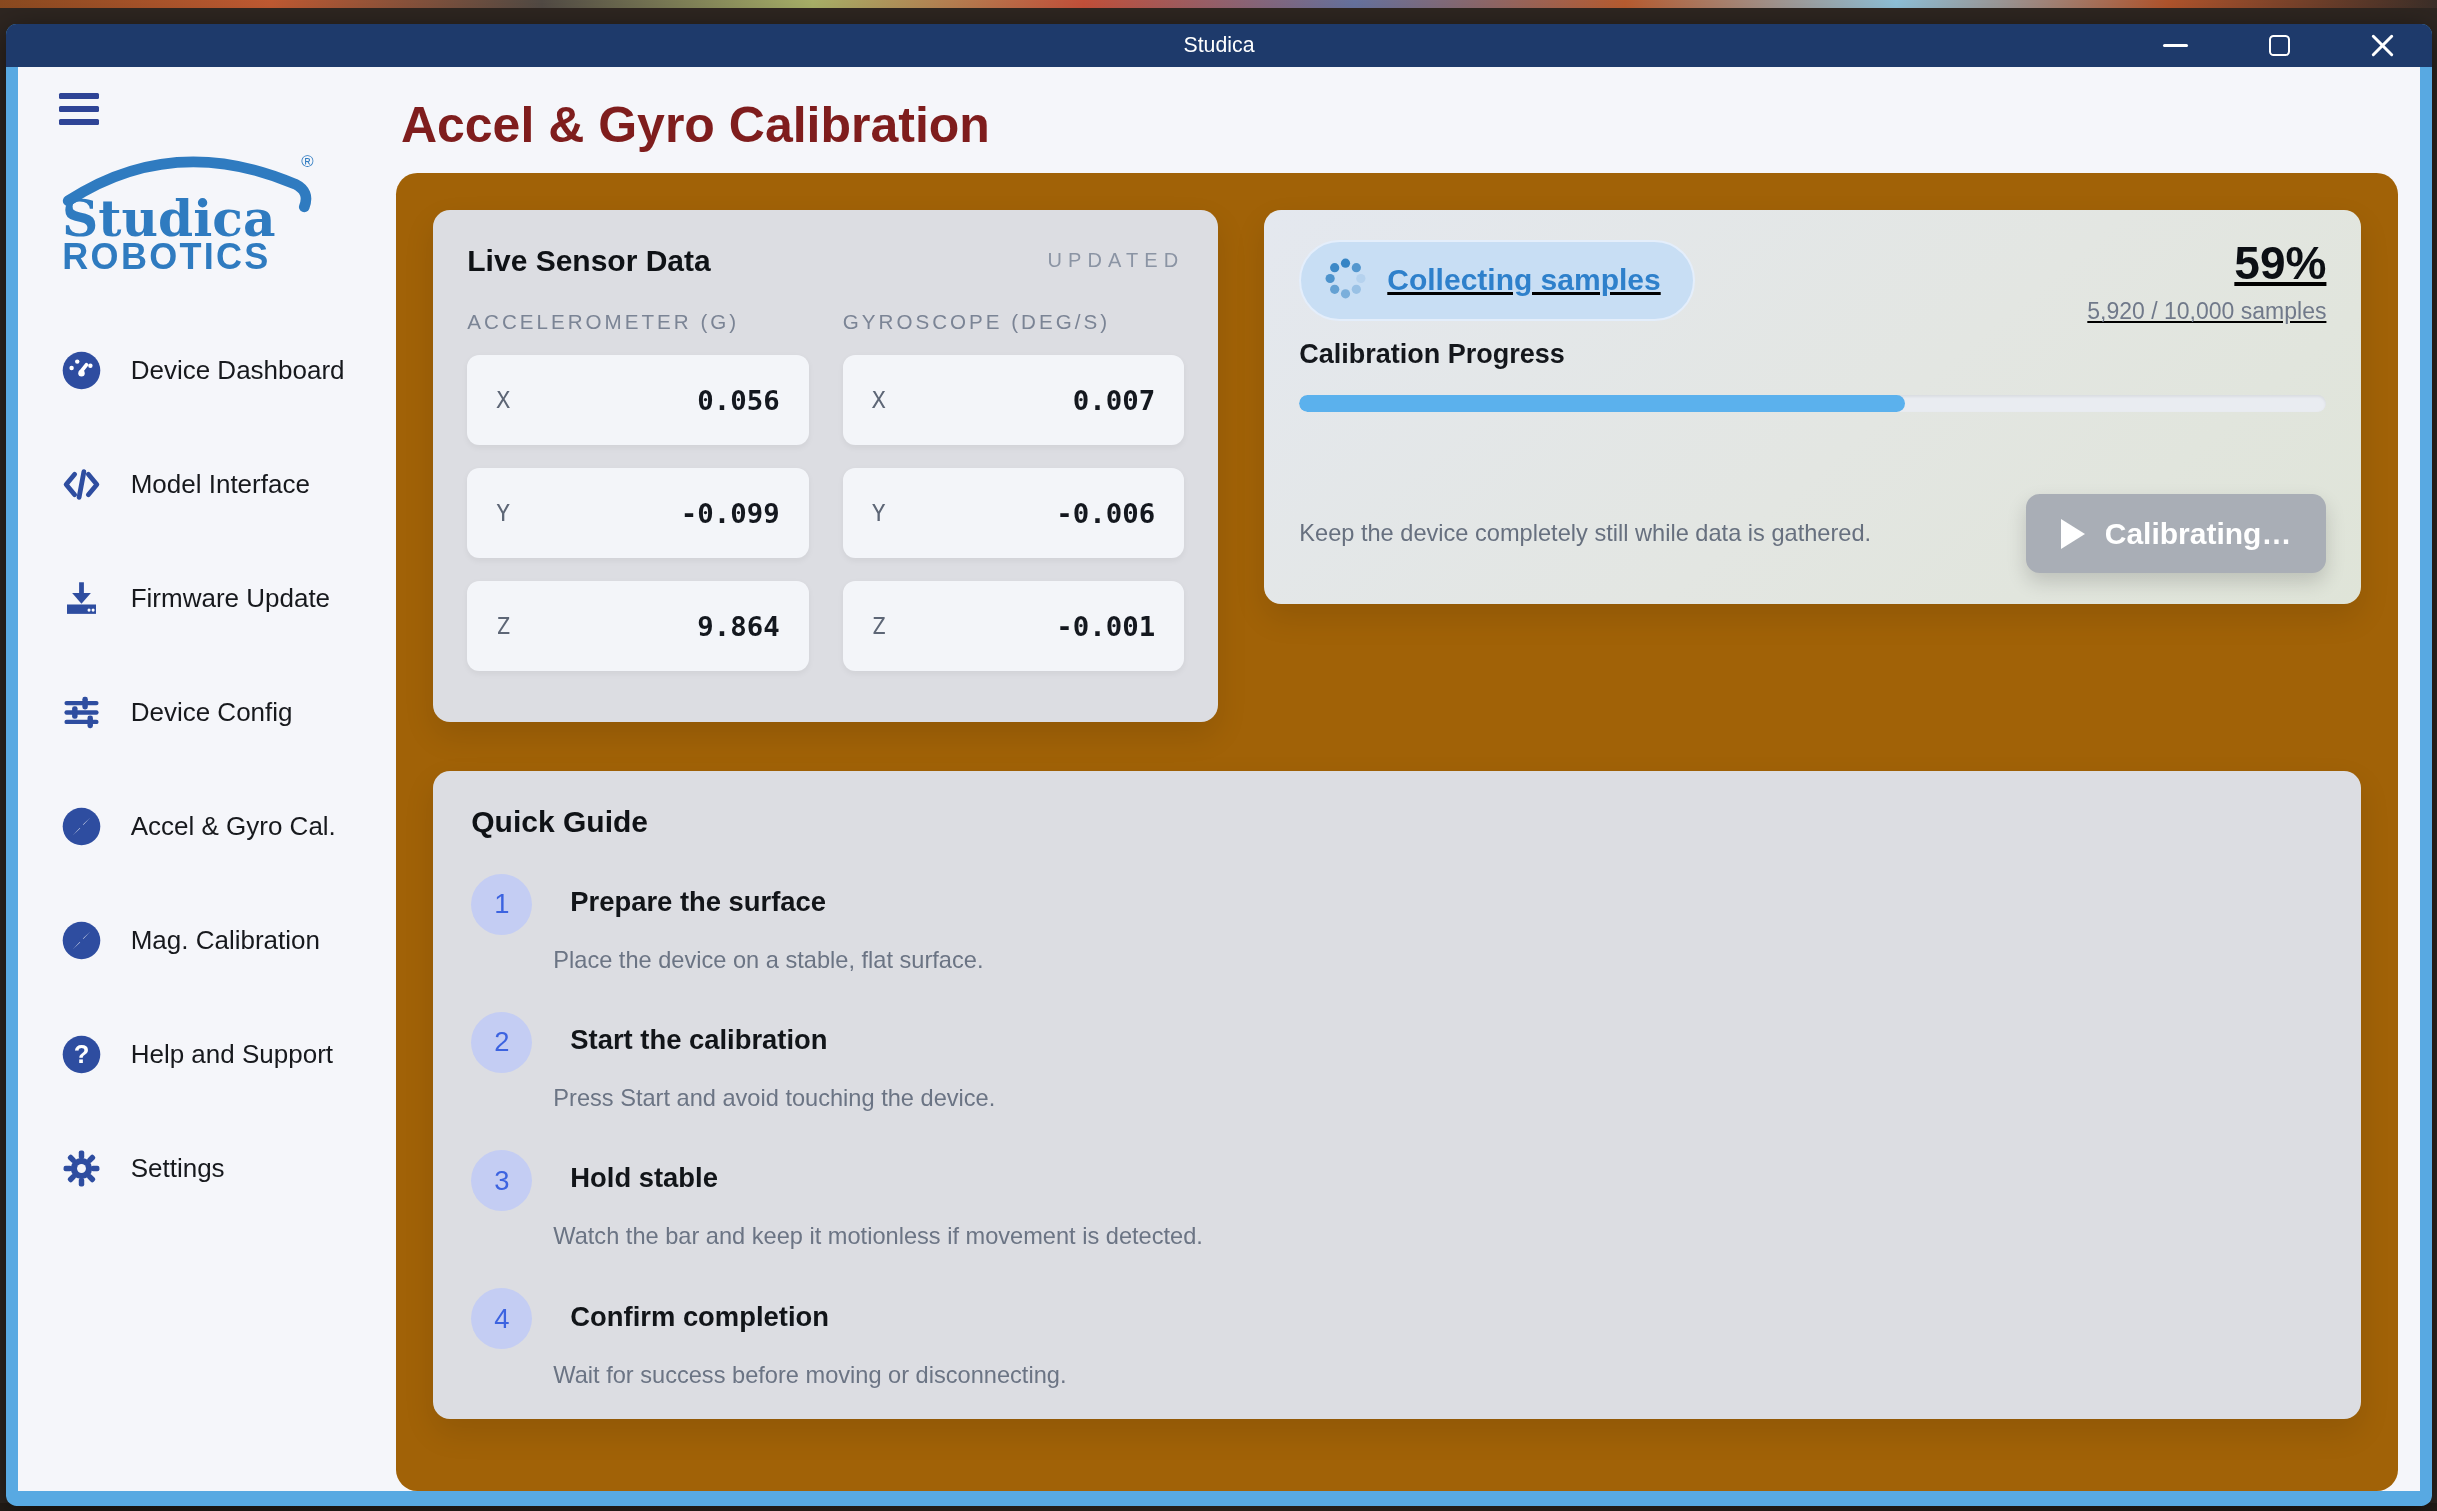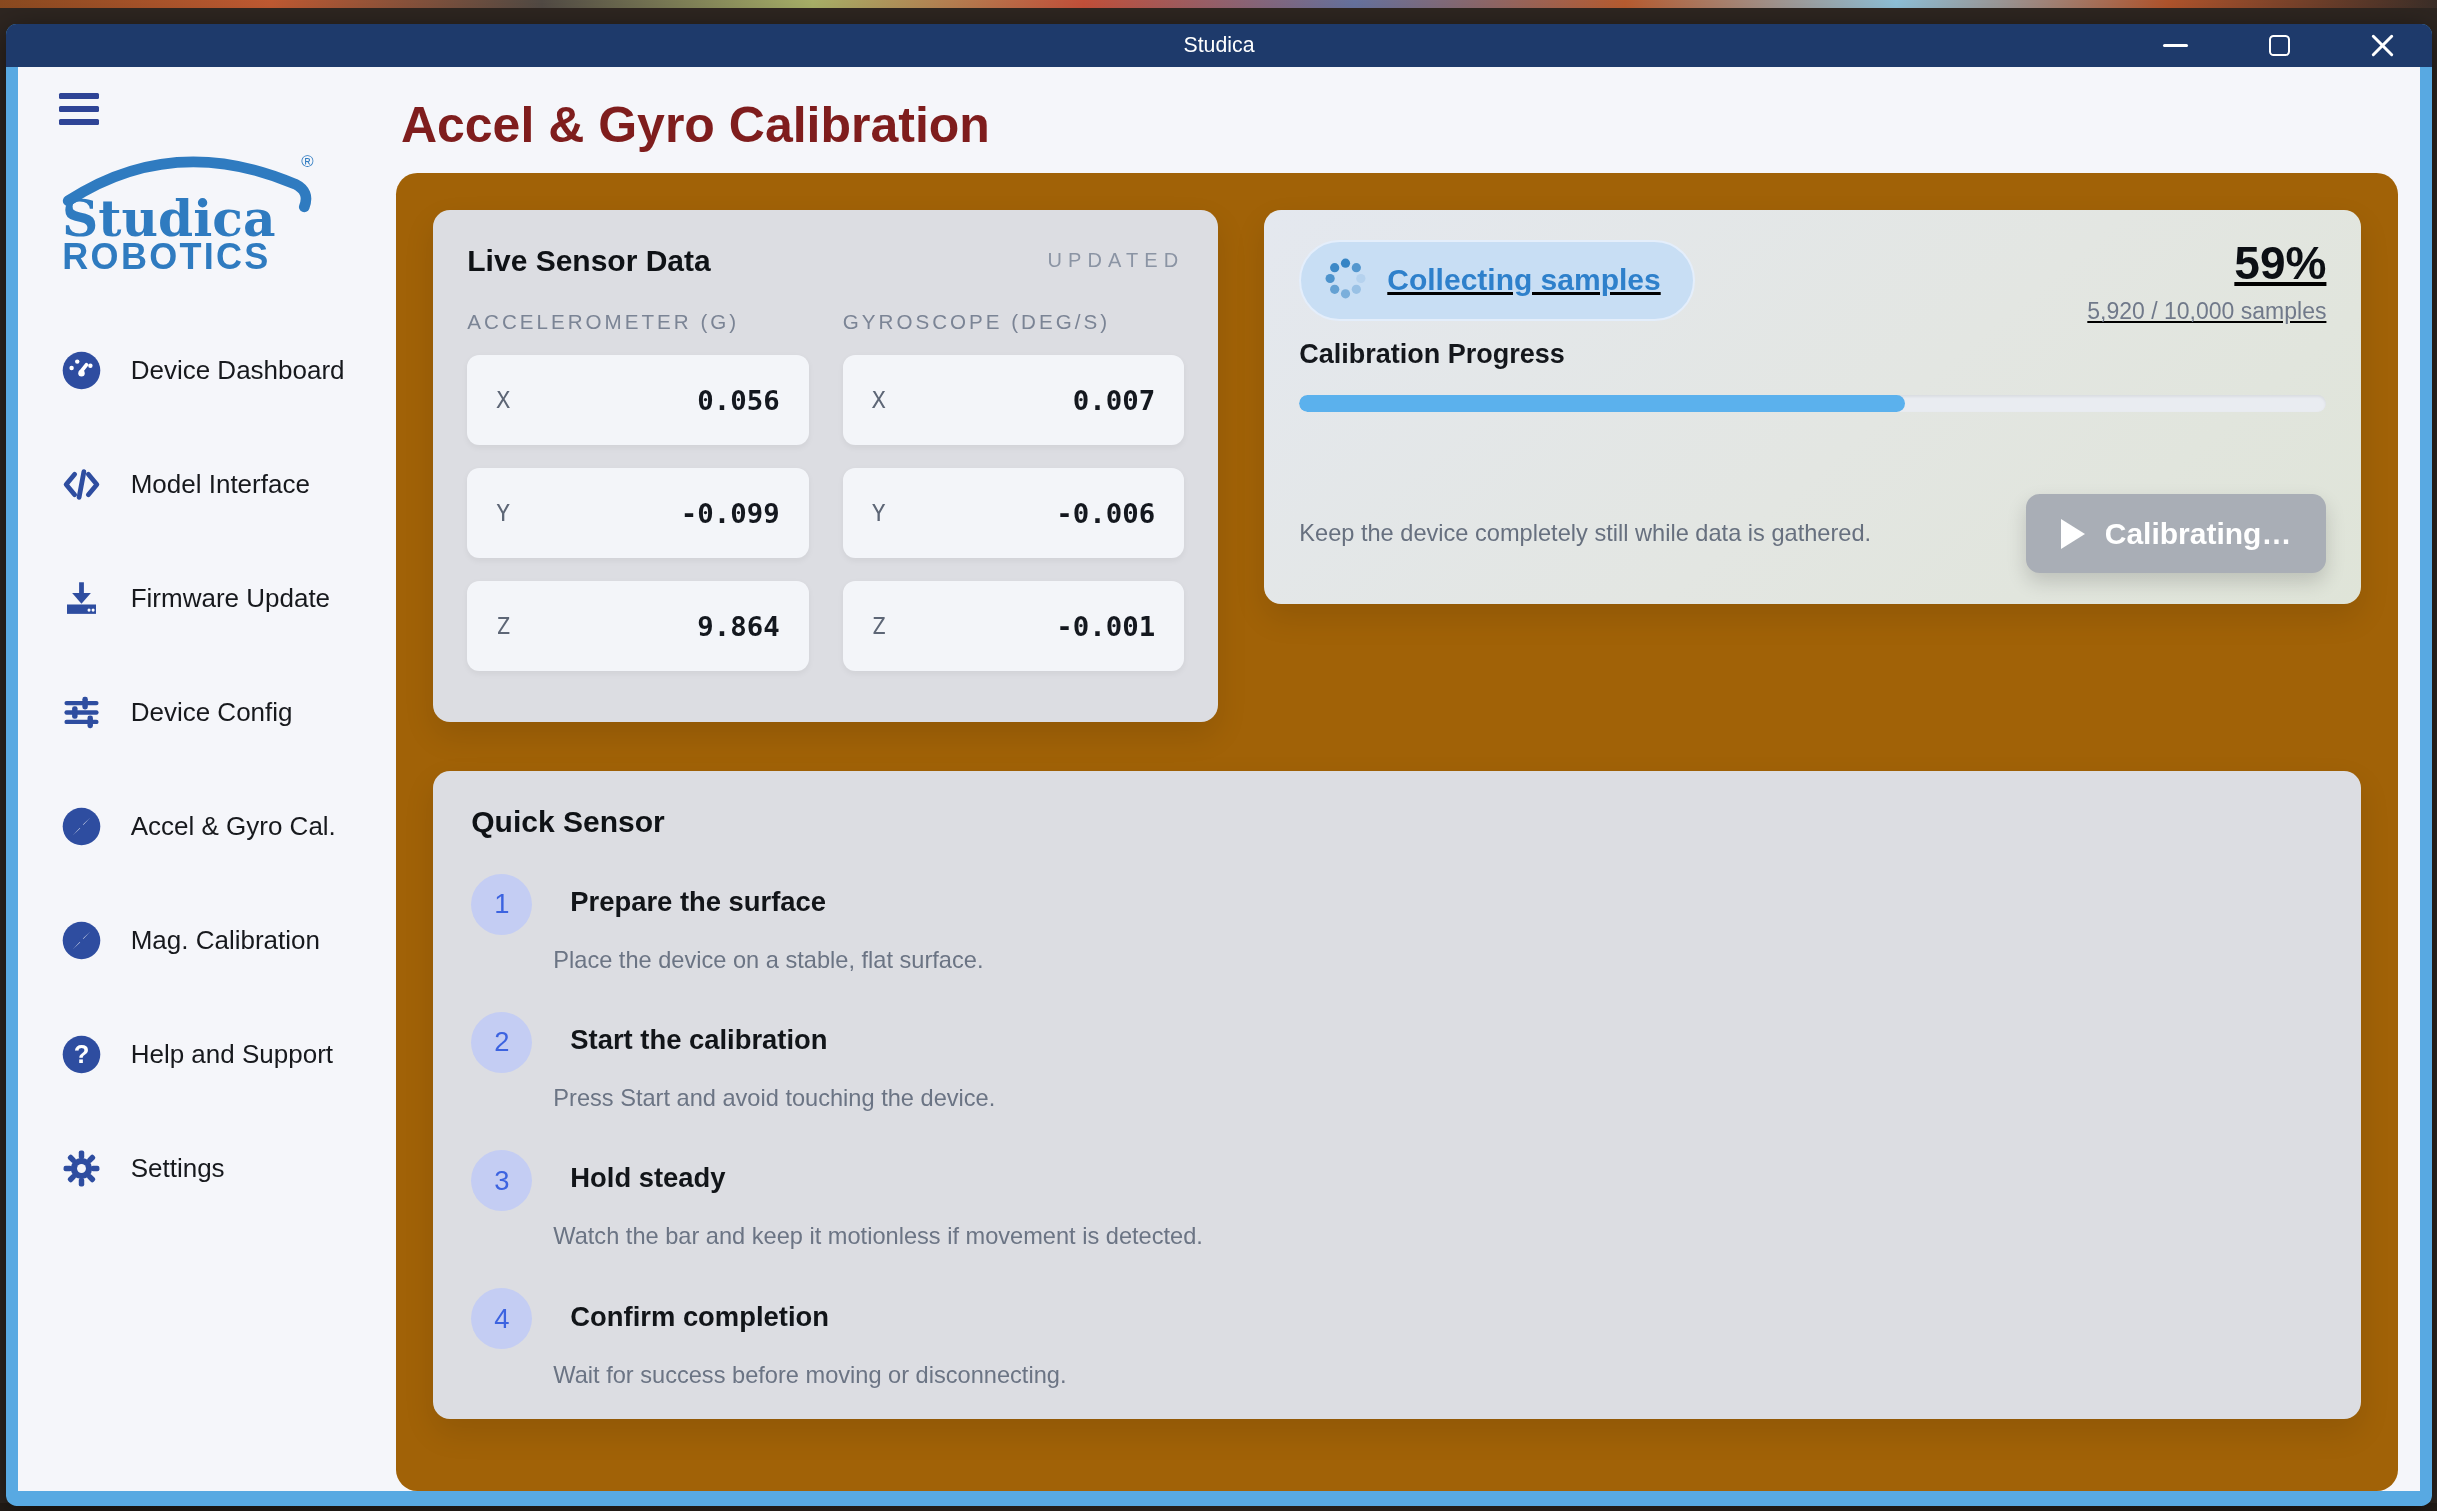--- a/index.html
+++ b/index.html
@@ -405,42 +405,42 @@
               <button class="calibrating-btn">
                 <span class="play-icon"></span>
                 <span class="calibrating-label">Calibrating…</span>
               </button>
             </div>
           </div>
 
         </div>
 
         <div class="card-guide">
-          <div class="guide-title">Quick Sensor</div>
+          <div class="guide-title">Quick Guide</div>
 
           <div class="step">
             <div class="step-circle">1</div>
             <div class="step-body">
               <div class="step-title">Prepare the surface</div>
               <div class="step-desc">Place the device on a stable, flat surface.</div>
             </div>
           </div>
 
           <div class="step">
             <div class="step-circle">2</div>
             <div class="step-body">
               <div class="step-title">Start the calibration</div>
               <div class="step-desc">Press Start and avoid touching the device.</div>
             </div>
           </div>
 
           <div class="step">
             <div class="step-circle">3</div>
             <div class="step-body">
-              <div class="step-title">Hold steady</div>
+              <div class="step-title">Hold stable</div>
               <div class="step-desc">Watch the bar and keep it motionless if movement is detected.</div>
             </div>
           </div>
 
           <div class="step">
             <div class="step-circle">4</div>
             <div class="step-body">
               <div class="step-title">Confirm completion</div>
               <div class="step-desc">Wait for success before moving or disconnecting.</div>
             </div>

